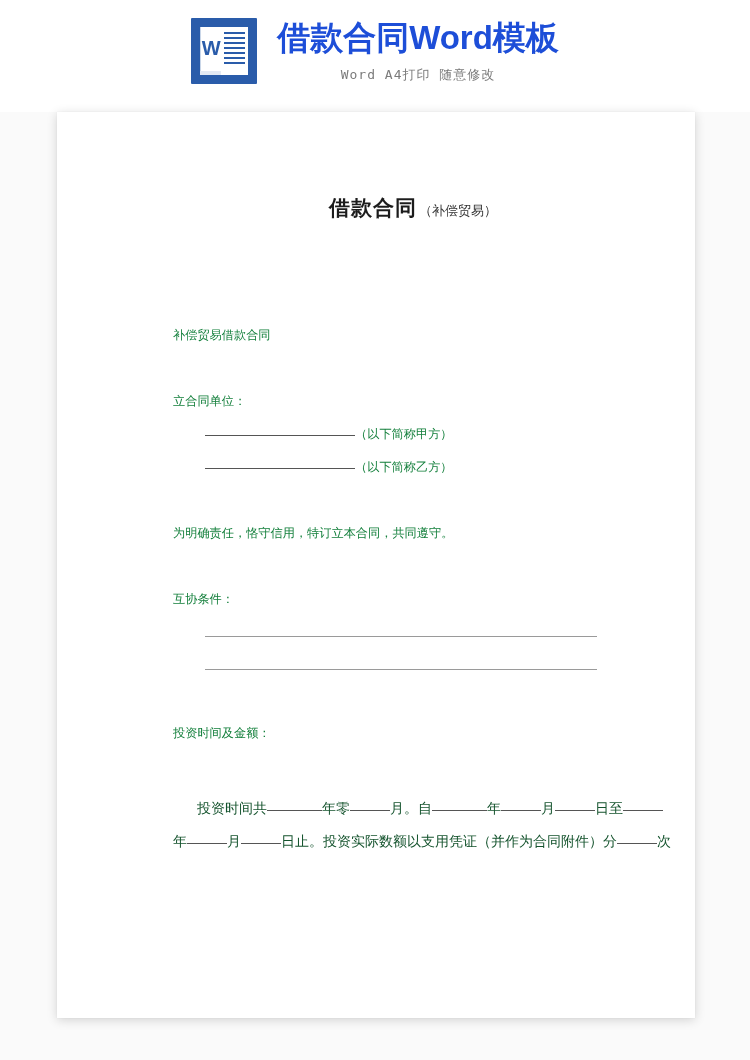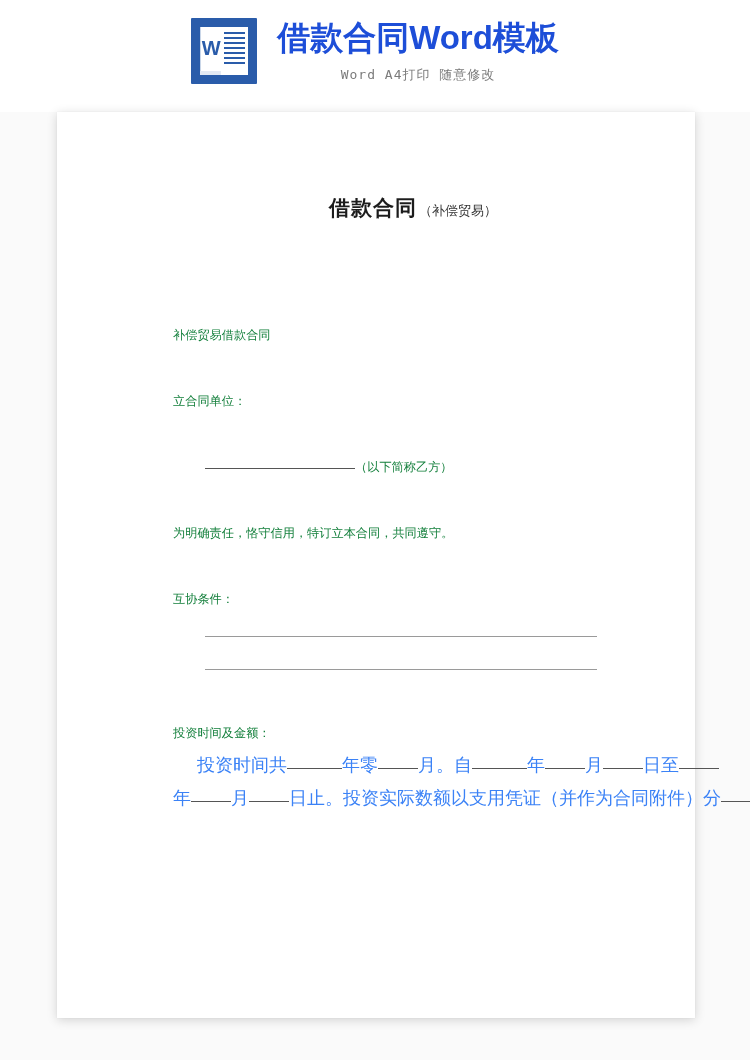--- a/index.html
+++ b/index.html
@@ -178,25 +178,25 @@
 
   .rule {
     position: absolute;
     height: 1px;
     background: #9a9a9a;
   }
 
   .para-block {
     position: absolute;
     left: 116px;
-    top: 636px;
+    top: 680px;
     width: 440px;
     font-family: "DejaVu Serif", serif;
-    font-size: 18px;
-    color: #3b82f6;
+    font-size: 14px;
+    color: #14532d;
     line-height: 33px;
   }
   .para-line { white-space: nowrap; }
   .para-line.indent { text-indent: 24px; }
 </style>
 </head>
 <body>
 
 <div class="banner">
   <div class="banner-inner">
@@ -229,20 +229,23 @@
   <div class="doc-body">
 
     <div class="doc-title">
       <span class="main">借款合同</span><span class="paren">（补偿贸易）</span>
     </div>
 
     <div class="p p-sub" style="top:207px;">补偿贸易借款合同</div>
 
     <div class="p p-sub" style="top:273px;">立合同单位：</div>
 
+    <div class="p" style="left:148px; top:306px;">
+      <span class="blank-u u-party"></span><span>（以下简称甲方）</span>
+    </div>
 
     <div class="p" style="left:148px; top:339px;">
       <span class="blank-u u-party"></span><span>（以下简称乙方）</span>
     </div>
 
     <div class="p p-sub" style="top:405px;">为明确责任，恪守信用，特订立本合同，共同遵守。</div>
 
     <div class="p p-sub" style="top:471px;">互协条件：</div>
 
     <div class="rule" style="left:148px; top:524px; width:392px;"></div>

